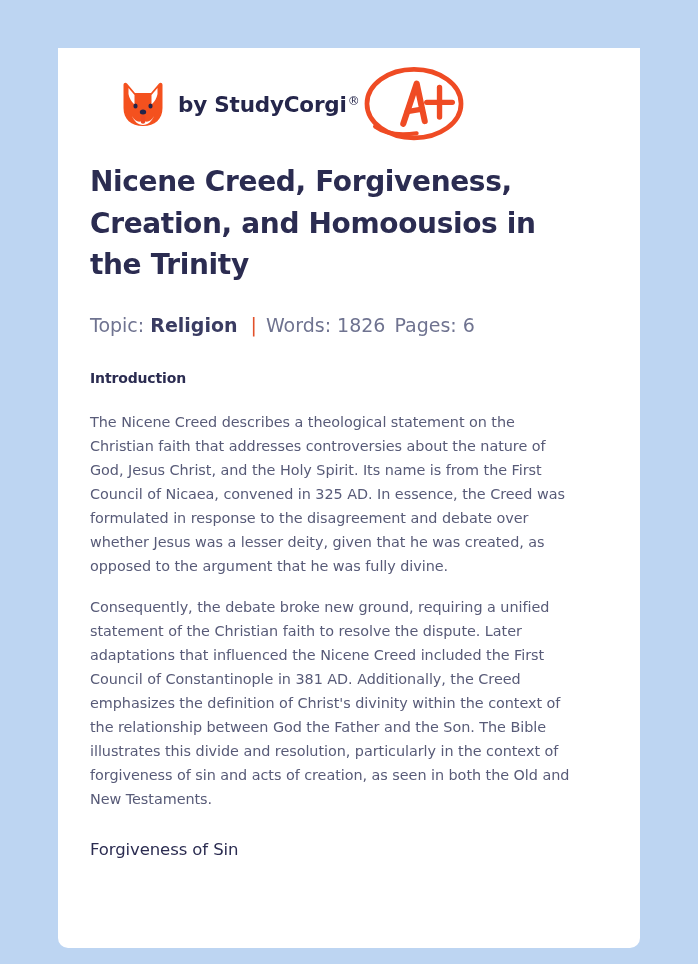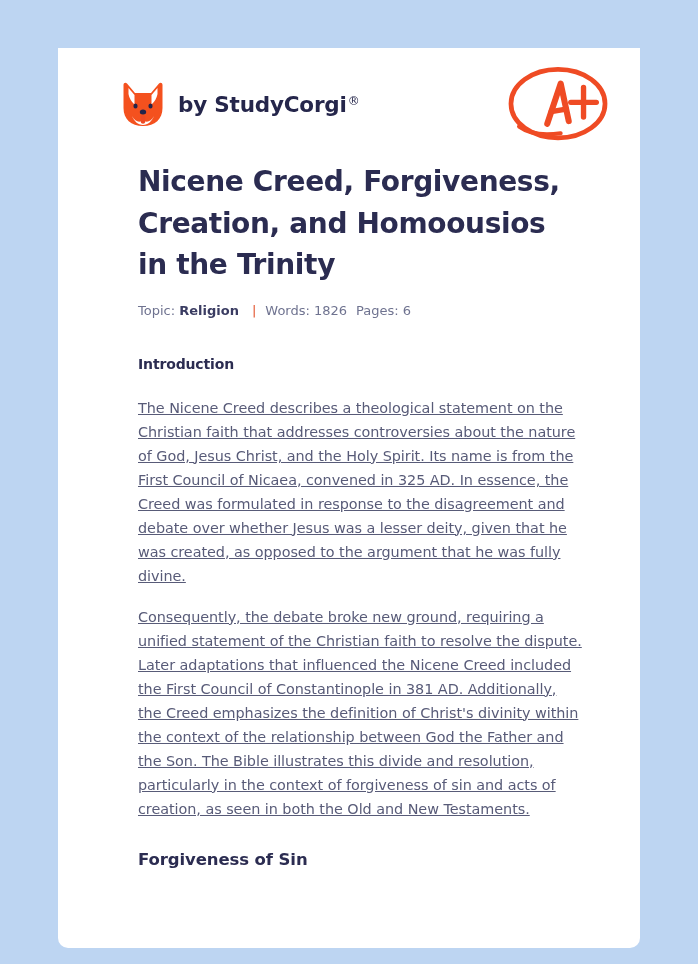--- a/index.html
+++ b/index.html
@@ -29,21 +29,20 @@
 
   
   #doc-header {
     position: absolute;
     left: 0;
     top: 0;
     width: 582px;
     height: 113px;
     display: flex;
     align-items: center;
-    justify-content: space-between;
     padding: 0 28px 0 64px;
     box-sizing: border-box;
   }
 
   #brand-block {
     display: flex;
     align-items: center;
     gap: 14px;
   }
 
@@ -76,36 +75,36 @@
     height: 86px;
     flex: 0 0 auto;
   }
 
   
   #doc-body {
     position: absolute;
     left: 0;
     top: 113px;
     width: 582px;
-    padding: 0 58px 0 80px;
+    padding: 0 58px 0 32px;
     box-sizing: border-box;
   }
 
   #doc-title {
     margin: 0;
     font-size: 28px;
     line-height: 41.5px;
     font-weight: 700;
     color: #2b2c51;
     letter-spacing: -0.35px;
   }
 
   #doc-meta {
-    margin-top: 17px;
-    font-size: 13px;
+    margin-top: 31px;
+    font-size: 19px;
     color: #6f7390;
     line-height: 16px;
     white-space: nowrap;
   }
   #doc-meta .meta-label { color: #6f7390; }
   #meta-topic-value {
     color: #3a3c62;
     font-weight: 600;
     text-decoration: none;
   }
@@ -121,32 +120,31 @@
     line-height: 24px;
     font-weight: 700;
     color: #2b2c51;
     letter-spacing: -0.15px;
   }
 
   h3.section-h3 {
     margin: 28px 0 8px 0;
     font-size: 16.5px;
     line-height: 22px;
-    font-weight: 700;
+    font-weight: 400;
     color: #2b2c51;
     letter-spacing: -0.1px;
   }
 
   p.body-paragraph {
     margin: 17px 0 0 0;
     font-size: 14.4px;
     line-height: 24px;
     color: #585b78;
     letter-spacing: -0.05px;
-    text-decoration: underline;
   }
   p.body-paragraph.first-para { margin-top: 20px; }
 </style>
 </head>
 <body>
 
 <div id="paper-card">
 
   <div id="doc-header">
 

